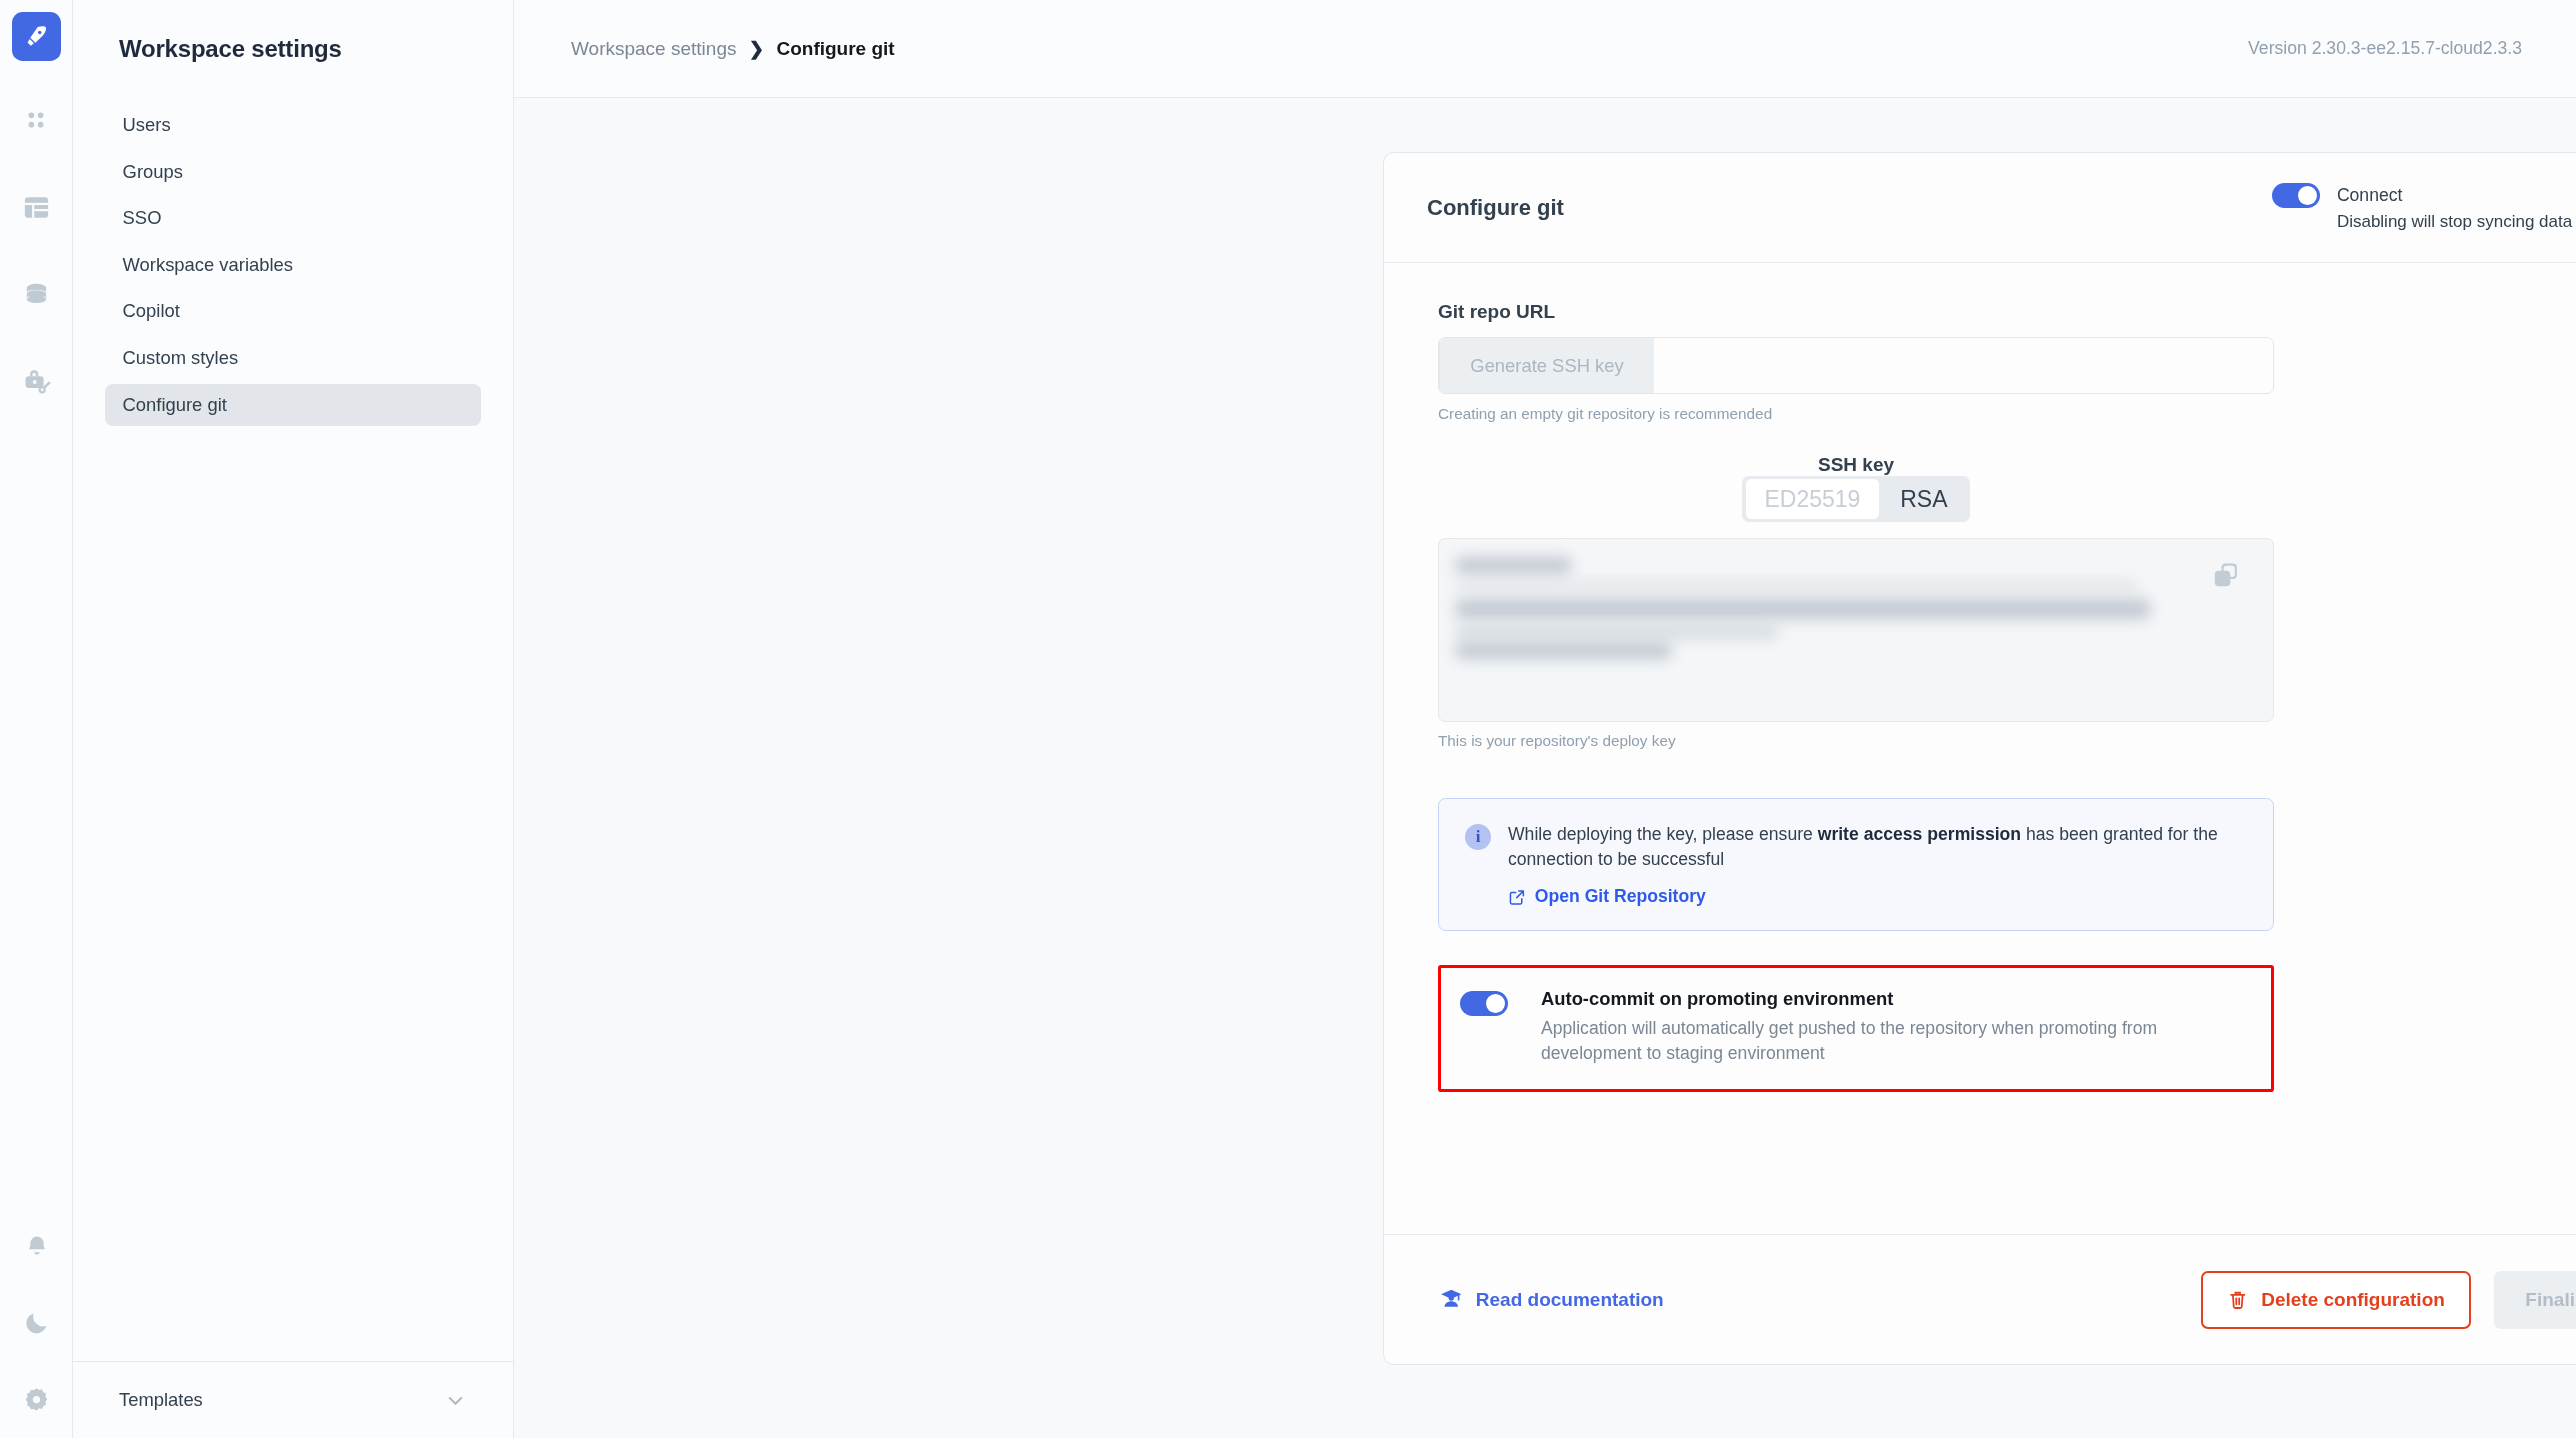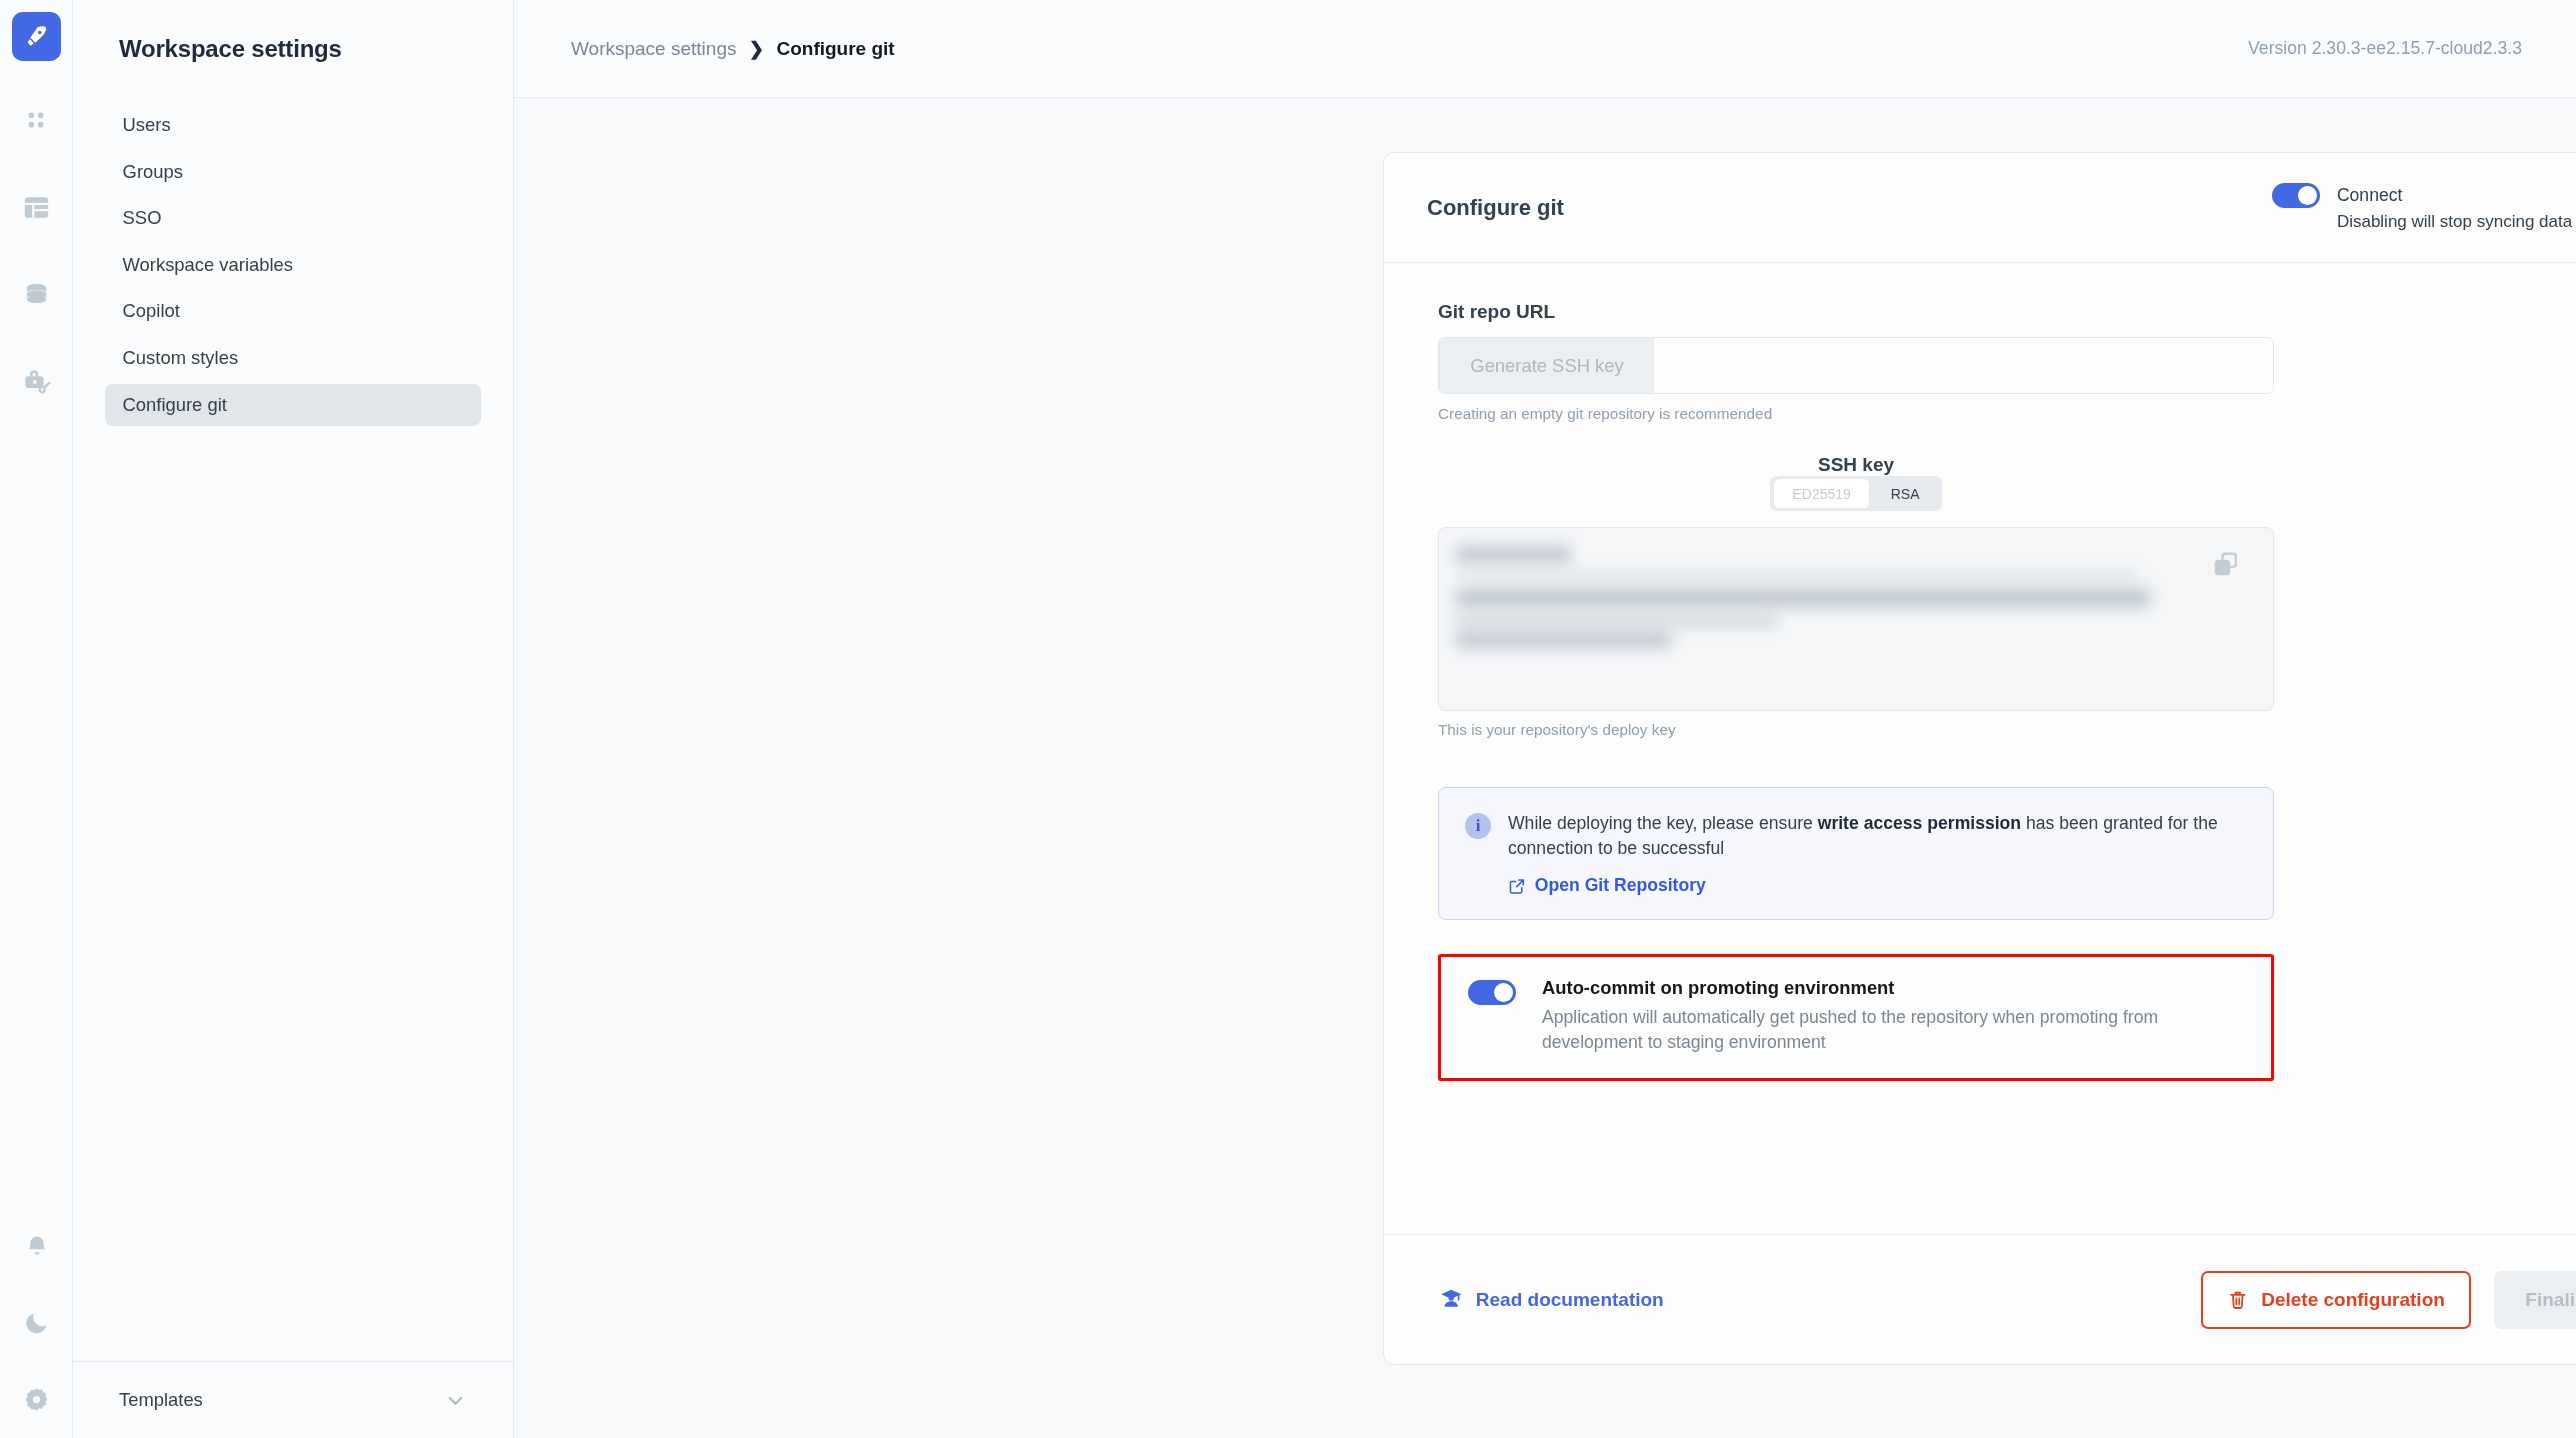--- a/index.html
+++ b/index.html
@@ -115,21 +115,21 @@
     font-family: "Liberation Sans", sans-serif; font-size: 18.4px; color: #acb6c0;
     cursor: default;
   }
   .hint { font-size: 15.3px; color: #90a0af; margin-top: 10.7px; }
 
   .ssh-head { display: flex; align-items: center; justify-content: space-between; margin-top: 31px; flex-direction: column; }
   .seg {
     display: flex; background: #e7eaee; border-radius: 7px; padding: 3.8px; gap: 3.1px;
   }
   .seg-item {
-    padding: 6.1px 18.4px; border-radius: 5.4px; font-size: 14px; cursor: pointer;
+    padding: 6.1px 18.4px; border-radius: 5.4px; font-size: 23px; cursor: pointer;
     display: flex; align-items: center; justify-content: center;
   }
   .seg-item.sel { background: #ffffff; color: #c7ced6; }
   .seg-item.unsel { color: #33414f; }
 
   .ssh-box {
     margin-top: 15.3px; width: 836px; height: 184px;
     background: #f4f6f8; border: 1.5px solid #e2e7ec; border-radius: 7px;
     position: relative; overflow: hidden;
   }
@@ -151,22 +151,22 @@
   .info-text { font-size: 17.6px; color: #33414f; line-height: 1.38; }
   .info-text b { font-weight: 700; color: #1f2b3c; }
   .repo-link {
     margin-top: 15.3px; display: flex; align-items: center; gap: 8.4px;
     font-size: 17.6px; font-weight: 700; color: #2f5ae8; cursor: pointer;
   }
 
   .autocommit {
     margin-top: 34px; width: 836px;
     border: 3.1px solid #ff0000; border-radius: 3.1px;
-    padding: 20px 23px 23px 27px;
-    display: flex; gap: 26px; background: #fdfdfd;
+    padding: 20px 23px 23px 19px;
+    display: flex; gap: 33px; background: #fdfdfd;
   }
   .ac-title { font-size: 18.4px; font-weight: 700; color: #14191f; }
   .ac-sub { font-size: 17.6px; color: #7b8794; line-height: 1.42; margin-top: 6.1px; width: 675px; }
 
   .card-foot {
     height: 130px; flex: 0 0 130px; border-top: 1.5px solid #e6eaee;
     display: flex; align-items: center; justify-content: space-between;
     padding: 0 52px 0 55px;
   }
   .doc-link { display: flex; align-items: center; gap: 12.3px; font-size: 19px; font-weight: 600; color: #4368e3; cursor: pointer; }

